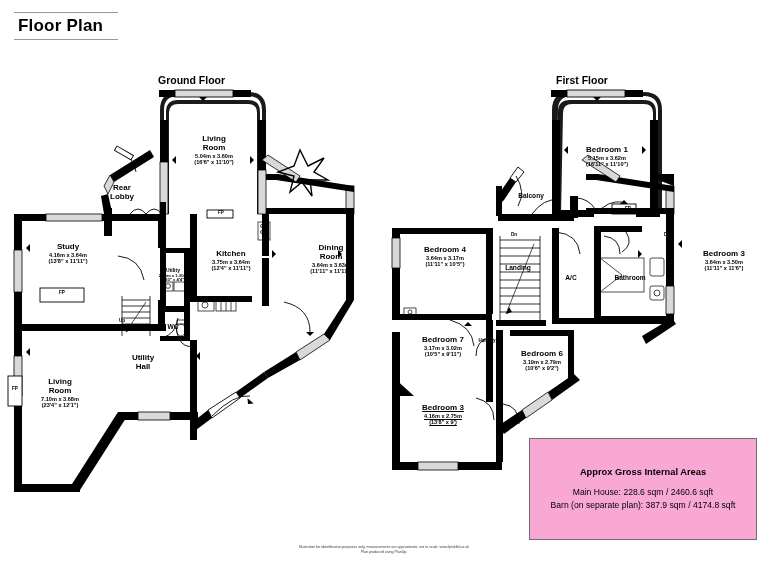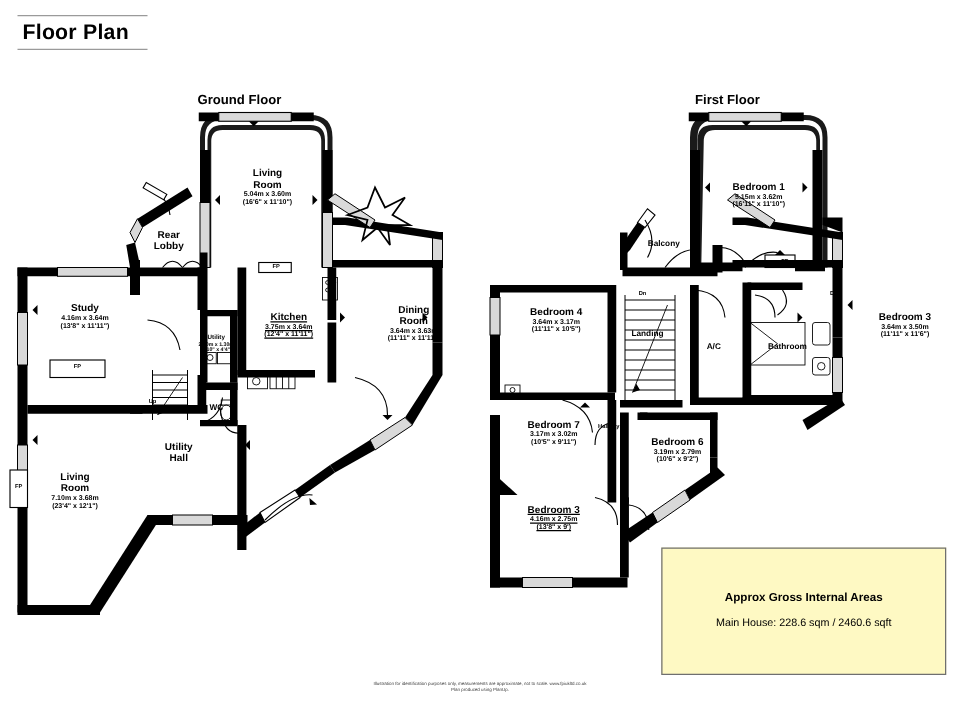--- a/index.html
+++ b/index.html
@@ -31,21 +31,21 @@
   .tiny .nm{font-size:6.6px;font-weight:bold;}
   .tiny .dm{font-size:4.2px;font-weight:bold;}
 
   .lbl{position:absolute;font-size:8px;font-weight:bold;white-space:nowrap;text-align:center;line-height:1.15;}
   .lbl.sm{font-size:6.6px;}
   .lbl.xs{font-size:4.6px;}
 
   
   .areas{
     position:absolute;left:529px;top:438px;width:226px;height:100px;
-    border:1px solid #6f6f6f;background:#fef9c3;
+    border:1px solid #6f6f6f;background:#f9a8d4;
     display:flex;flex-direction:column;align-items:center;justify-content:center;
   }
   .areas .hd{font-size:9.3px;font-weight:bold;margin-bottom:9px;}
   .areas .ln{font-size:8.6px;line-height:1.45;}
   .areas .tot{font-size:9.3px;font-weight:bold;line-height:1.35;text-align:center;margin-top:9px;}
 
   
   .footer{
     position:absolute;left:0;right:0;top:545px;text-align:center;
     font-size:3.6px;line-height:1.5;color:#3a3a3a;
@@ -315,41 +315,41 @@
     <div class="dm">5.04m x 3.60m</div>
     <div class="dimp">(16'6" x 11'10")</div>
   </div>
 
   <div class="room" style="left:30px;top:243px;width:76px;">
     <div class="nm">Study</div>
     <div class="dm">4.16m x 3.64m</div>
     <div class="dimp">(13'8" x 11'11")</div>
   </div>
 
-  <div class="room" style="left:196px;top:250px;width:70px;text-decoration:underline;">
+  <div class="room" style="left:196px;top:250px;width:70px;">
     <div class="nm">Kitchen</div>
     <div class="dm">3.75m x 3.64m</div>
     <div class="dimp">(12'4" x 11'11")</div>
   </div>
 
   <div class="room" style="left:297px;top:244px;width:68px;">
     <div class="nm">Dining</div>
     <div class="nm">Room</div>
     <div class="dm">3.64m x 3.63m</div>
     <div class="dimp">(11'11" x 11'11")</div>
   </div>
 
   <div class="room" style="left:22px;top:378px;width:76px;">
     <div class="nm">Living</div>
     <div class="nm">Room</div>
     <div class="dm">7.10m x 3.68m</div>
     <div class="dimp">(23'4" x 12'1")</div>
   </div>
 
-  <div class="lbl" style="left:113px;top:183px;width:44px;">
+  <div class="lbl" style="left:100px;top:183px;width:44px;">
     <div>Rear</div>
     <div>Lobby</div>
   </div>
   <div class="lbl" style="left:112px;top:353px;width:62px;">
     <div>Utility</div>
     <div>Hall</div>
   </div>
   <div class="tiny" style="left:156px;top:268px;width:34px;">
     <div class="nm" style="font-size:5px;">Utility</div>
     <div class="dm">2.40m x 1.30m</div>
@@ -405,20 +405,21 @@
   <div class="lbl xs" style="left:477px;top:338px;width:20px;">
     <span class="vert" style="display:inline-block;">Hallway</span>
   </div>
   <div class="lbl xs" style="left:506px;top:232px;width:16px;">Dn</div>
   <div class="lbl xs" style="left:659px;top:232px;width:16px;">Dn</div>
   <div class="lbl xs" style="left:618px;top:206px;width:20px;">FP</div>
 
   <div class="areas">
     <div class="hd">Approx Gross Internal Areas</div>
     <div class="ln">Main House: 228.6 sqm / 2460.6 sqft</div>
+    <div class="ln">Barn (on separate plan): 387.9 sqm / 4174.8 sqft</div>
   </div>
 
   <div class="footer">
     <div>Illustration for identification purposes only, measurements are approximate, not to scale. www.fpiukltd.co.uk</div>
     <div>Plan produced using PlanUp.</div>
   </div>
 
 </div>
 
 </body></html>

